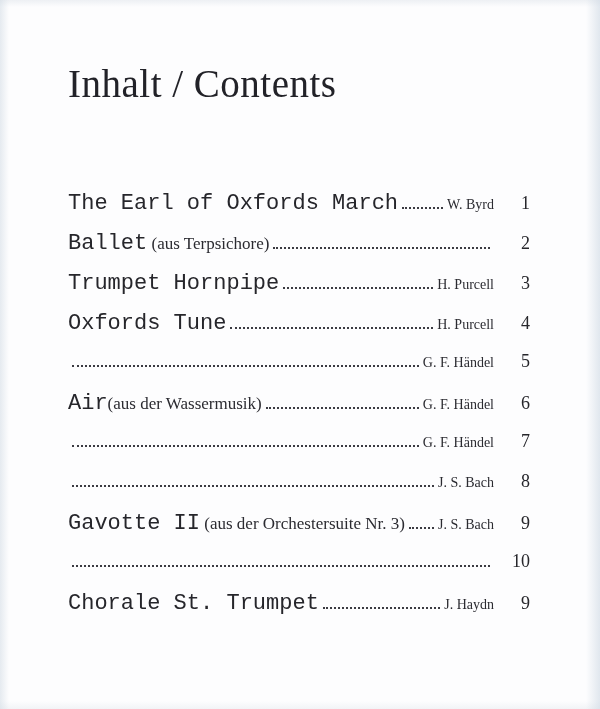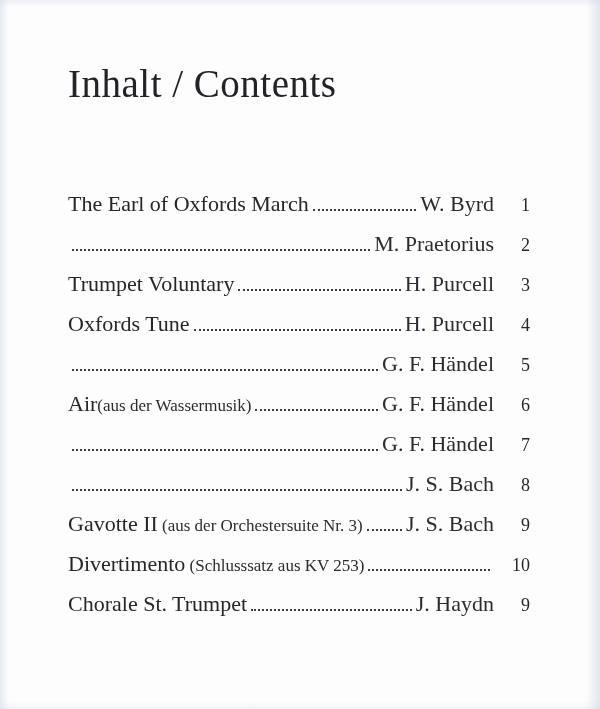--- a/index.html
+++ b/index.html
@@ -36,34 +36,35 @@
     height: 40px;
     white-space: nowrap;
   }
   .name-group {
     flex: 0 1 auto;
     min-width: 0;
   }
   .entry-title {
     font-size: 22px;
     color: #26262b;
+    font-family: Liberation Mono, monospace;
   }
   .entry-subtitle {
     font-size: 17px;
     color: #2b2b31;
   }
   .dot-leader {
     flex: 1 0 14px;
     height: 0;
     border-bottom: 2px dotted #3b3b42;
     margin: 0 4px 1px 4px;
   }
   .entry-composer {
     flex: 0 0 auto;
-    font-size: 22px;
+    font-size: 14px;
     color: #2b2b31;
     text-align: right;
   }
   .entry-page {
     flex: 0 0 36px;
     width: 36px;
     text-align: right;
     font-size: 18px;
     color: #26262b;
   }
@@ -78,27 +79,27 @@
   <div class="toc">
 
     <div class="toc-row">
       <span class="name-group"><span class="entry-title">The Earl of Oxfords March</span><span class="entry-subtitle"></span></span>
       <span class="dot-leader"></span>
       <span class="entry-composer">W. Byrd</span>
       <span class="entry-page">1</span>
     </div>
 
     <div class="toc-row">
+      <span class="name-group"><span class="entry-title">Ballet</span><span class="entry-subtitle"> (aus Terpsichore)</span></span>
       <span class="dot-leader"></span>
-      <span class="entry-composer">M. Praetorius</span>
       <span class="entry-page">2</span>
     </div>
 
     <div class="toc-row">
-      <span class="name-group"><span class="entry-title">Trumpet Voluntary</span><span class="entry-subtitle"></span></span>
+      <span class="name-group"><span class="entry-title">Trumpet Hornpipe</span><span class="entry-subtitle"></span></span>
       <span class="dot-leader"></span>
       <span class="entry-composer">H. Purcell</span>
       <span class="entry-page">3</span>
     </div>
 
     <div class="toc-row">
       <span class="name-group"><span class="entry-title">Oxfords Tune</span><span class="entry-subtitle"></span></span>
       <span class="dot-leader"></span>
       <span class="entry-composer">H. Purcell</span>
       <span class="entry-page">4</span>
@@ -130,21 +131,20 @@
     </div>
 
     <div class="toc-row">
       <span class="name-group"><span class="entry-title">Gavotte II</span><span class="entry-subtitle"> (aus der Orchestersuite Nr. 3)</span></span>
       <span class="dot-leader"></span>
       <span class="entry-composer">J. S. Bach</span>
       <span class="entry-page">9</span>
     </div>
 
     <div class="toc-row">
-      <span class="name-group"><span class="entry-title">Divertimento</span><span class="entry-subtitle"> (Schlusssatz aus KV 253)</span></span>
       <span class="dot-leader"></span>
       <span class="entry-page">10</span>
     </div>
 
     <div class="toc-row">
       <span class="name-group"><span class="entry-title">Chorale St. Trumpet</span><span class="entry-subtitle"></span></span>
       <span class="dot-leader"></span>
       <span class="entry-composer">J. Haydn</span>
       <span class="entry-page">9</span>
     </div>

